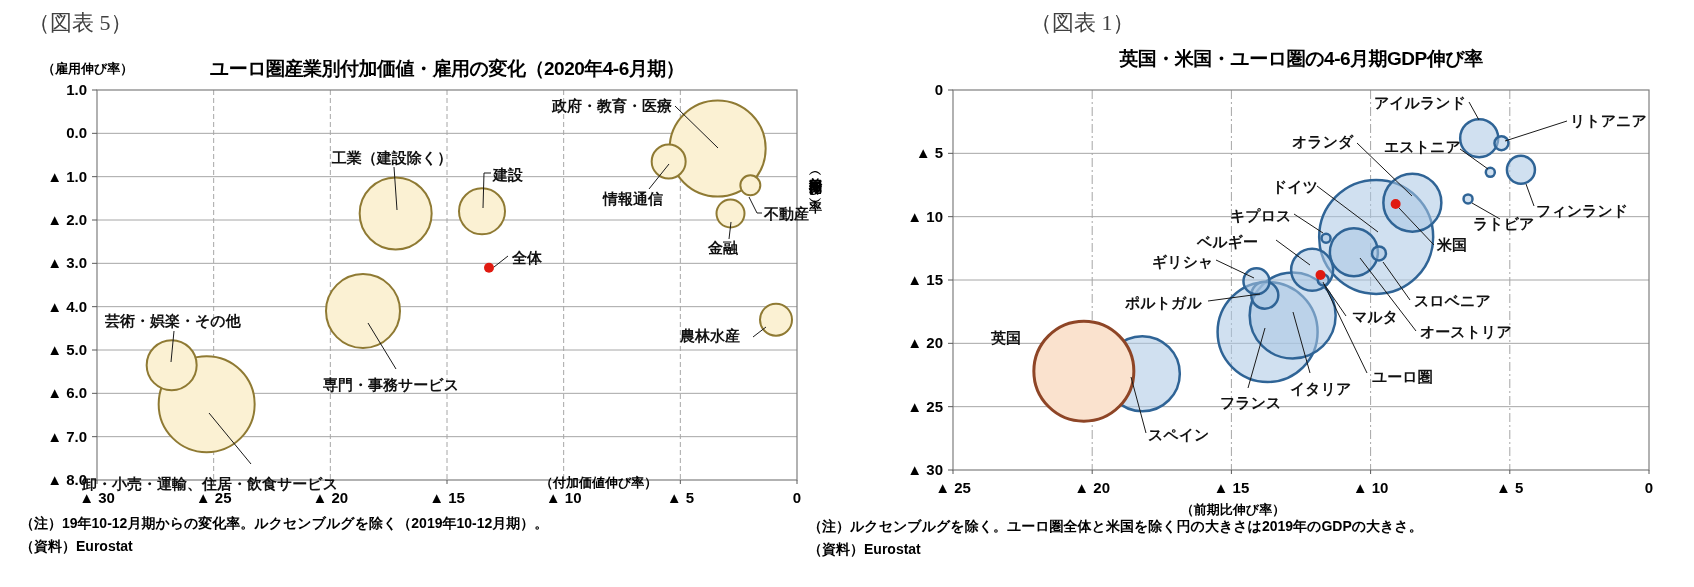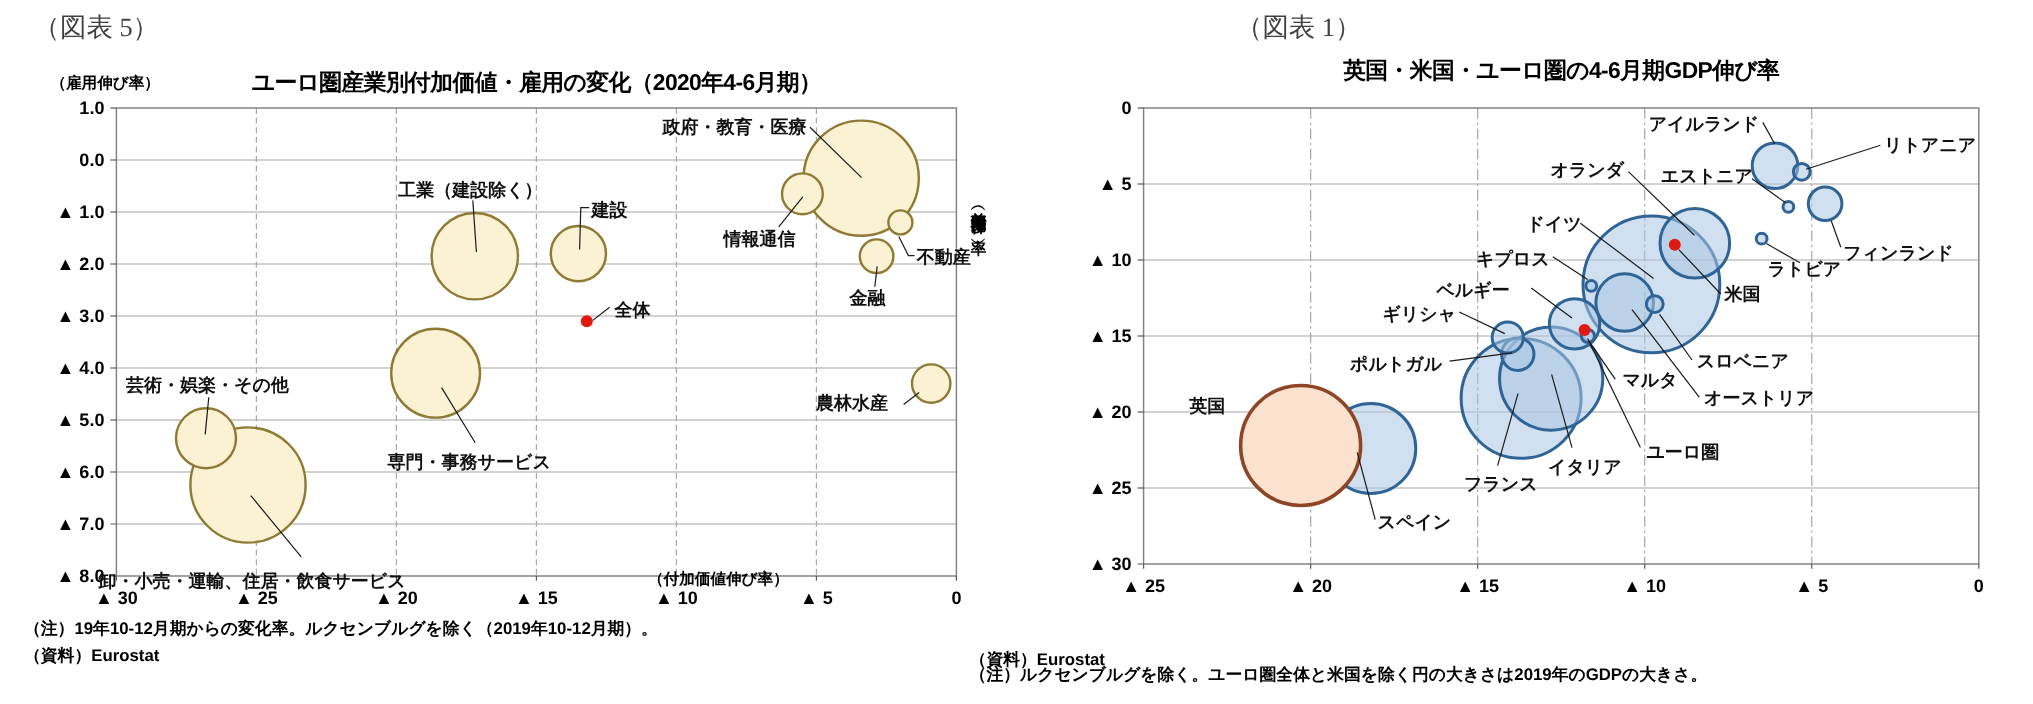--- a/index.html
+++ b/index.html
@@ -201,15 +201,16 @@
   <div class="overlay fig-label" style="left:28px;top:8px;">（図表 5）</div>
   <div class="overlay chart-title" style="left:97px;top:56px;width:700px;">ユーロ圏産業別付加価値・雇用の変化（2020年4-6月期）</div>
   <div class="overlay axis-unit" style="left:42px;top:60px;">（雇用伸び率）</div>
   <div class="overlay axis-unit" style="left:540px;top:474px;width:255px;text-align:left;">（付加価値伸び率）</div>
   <div class="overlay note" style="left:20px;top:515px;">（注）19年10-12月期からの変化率。ルクセンブルグを除く（2019年10-12月期）。</div>
   <div class="overlay note" style="left:20px;top:538px;">（資料）Eurostat</div>
 
   <div class="overlay fig-label" style="left:1030px;top:8px;">（図表 1）</div>
   <div class="overlay chart-title" style="left:953px;top:46px;width:696px;text-align:center;">英国・米国・ユーロ圏の4-6月期GDP伸び率</div>
   <div class="overlay axis-unit v-unit" style="left:806px;top:166px;height:210px;">（前年同期比伸び率）</div>
-  <div class="overlay note" style="left:808px;top:518px;margin-top:36px;">（注）ルクセンブルグを除く。ユーロ圏全体と米国を除く円の大きさは2019年のGDPの大きさ。</div>
+  <div class="overlay axis-unit" style="left:953px;top:501px;width:560px;text-align:center;">（前期比伸び率）</div>
+  <div class="overlay note" style="left:808px;top:518px;">（注）ルクセンブルグを除く。ユーロ圏全体と米国を除く円の大きさは2019年のGDPの大きさ。</div>
   <div class="overlay note" style="left:808px;top:541px;">（資料）Eurostat</div>
 </div>
 
 </body></html>

